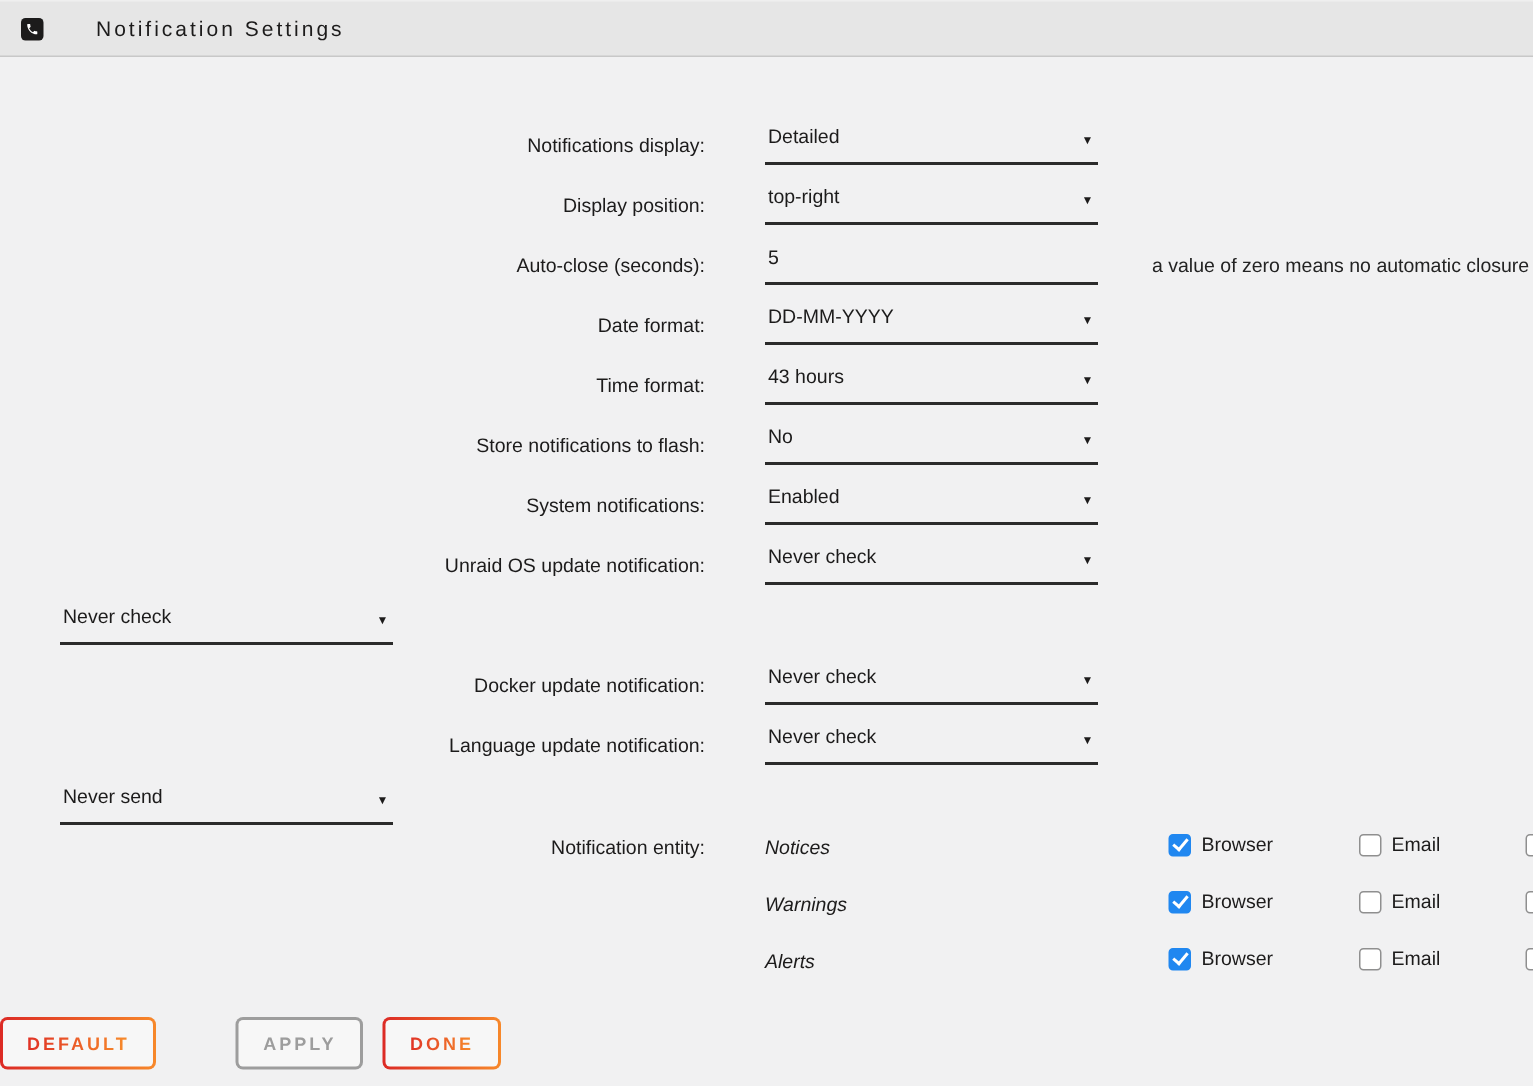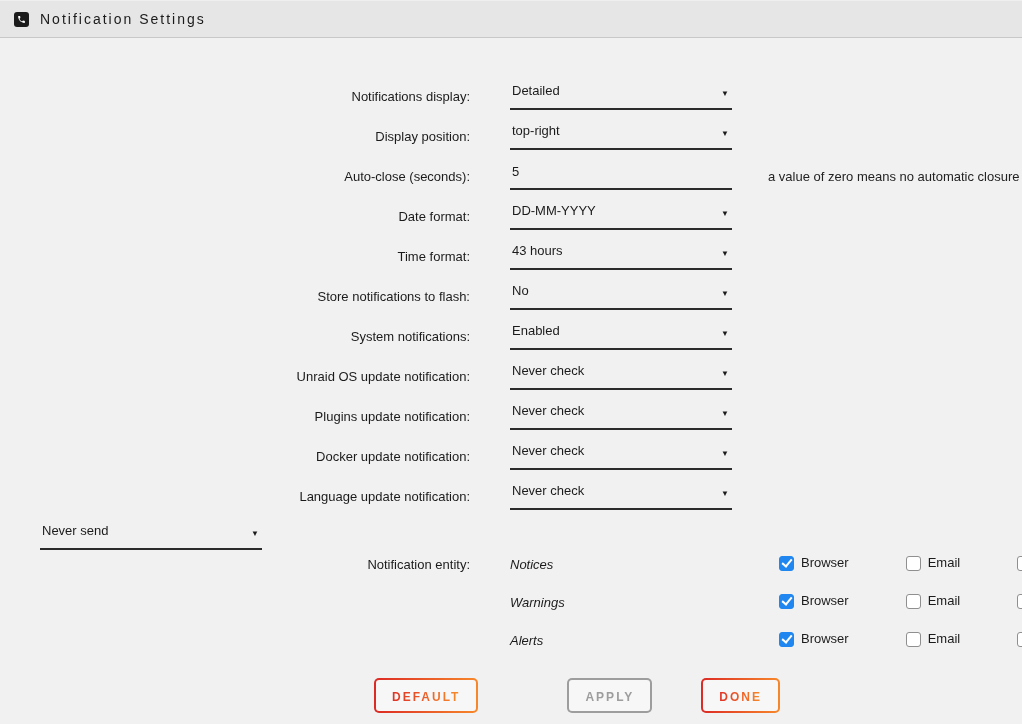--- a/index.html
+++ b/index.html
@@ -24,20 +24,21 @@
     width:15px; height:15px;
     background:#1c1b1b;
     border-radius:3px;
     display:flex; align-items:center; justify-content:center;
     flex:0 0 auto;
   }
   .page-title {
     font-size:14px;
     letter-spacing:2px;
     color:#1c1b1b;
+    margin-left:24px;
   }
   
   .form { padding-top:38px; }
   .row {
     display:flex;
     align-items:center;
     height:40px;
     font-size:13px;
     line-height:16px;
   }
@@ -121,23 +122,21 @@
     width:4px; height:8px;
     border-right:2px solid #fff;
     border-bottom:2px solid #fff;
     transform:rotate(40deg);
     margin-top:-2px;
   }
   
   .btnrow {
     display:flex;
     margin-top:8px;
-    padding-left:374px;
     align-items:center;
-    gap:36px;
   }
   .btn {
     border-radius:5px;
     padding:2px;
     background:linear-gradient(90deg,#dc2a25,#f7882a);
     cursor:pointer;
     flex:0 0 auto;
   }
   .btn-inner {
     display:block;
@@ -250,21 +249,20 @@
     <span class="lbl">Unraid OS update notification:</span>
     <div class="ctl">
       <div class="select">
         <span>Never check</span>
         <span class="arrow">▼</span>
       </div>
     </div>
   </div>
 
   <div class="row">
-    <span class="lbl">Plugins update notification:</span>
     <div class="ctl">
       <div class="select">
         <span>Never check</span>
         <span class="arrow">▼</span>
       </div>
     </div>
   </div>
 
   <div class="row">
     <span class="lbl">Docker update notification:</span>

